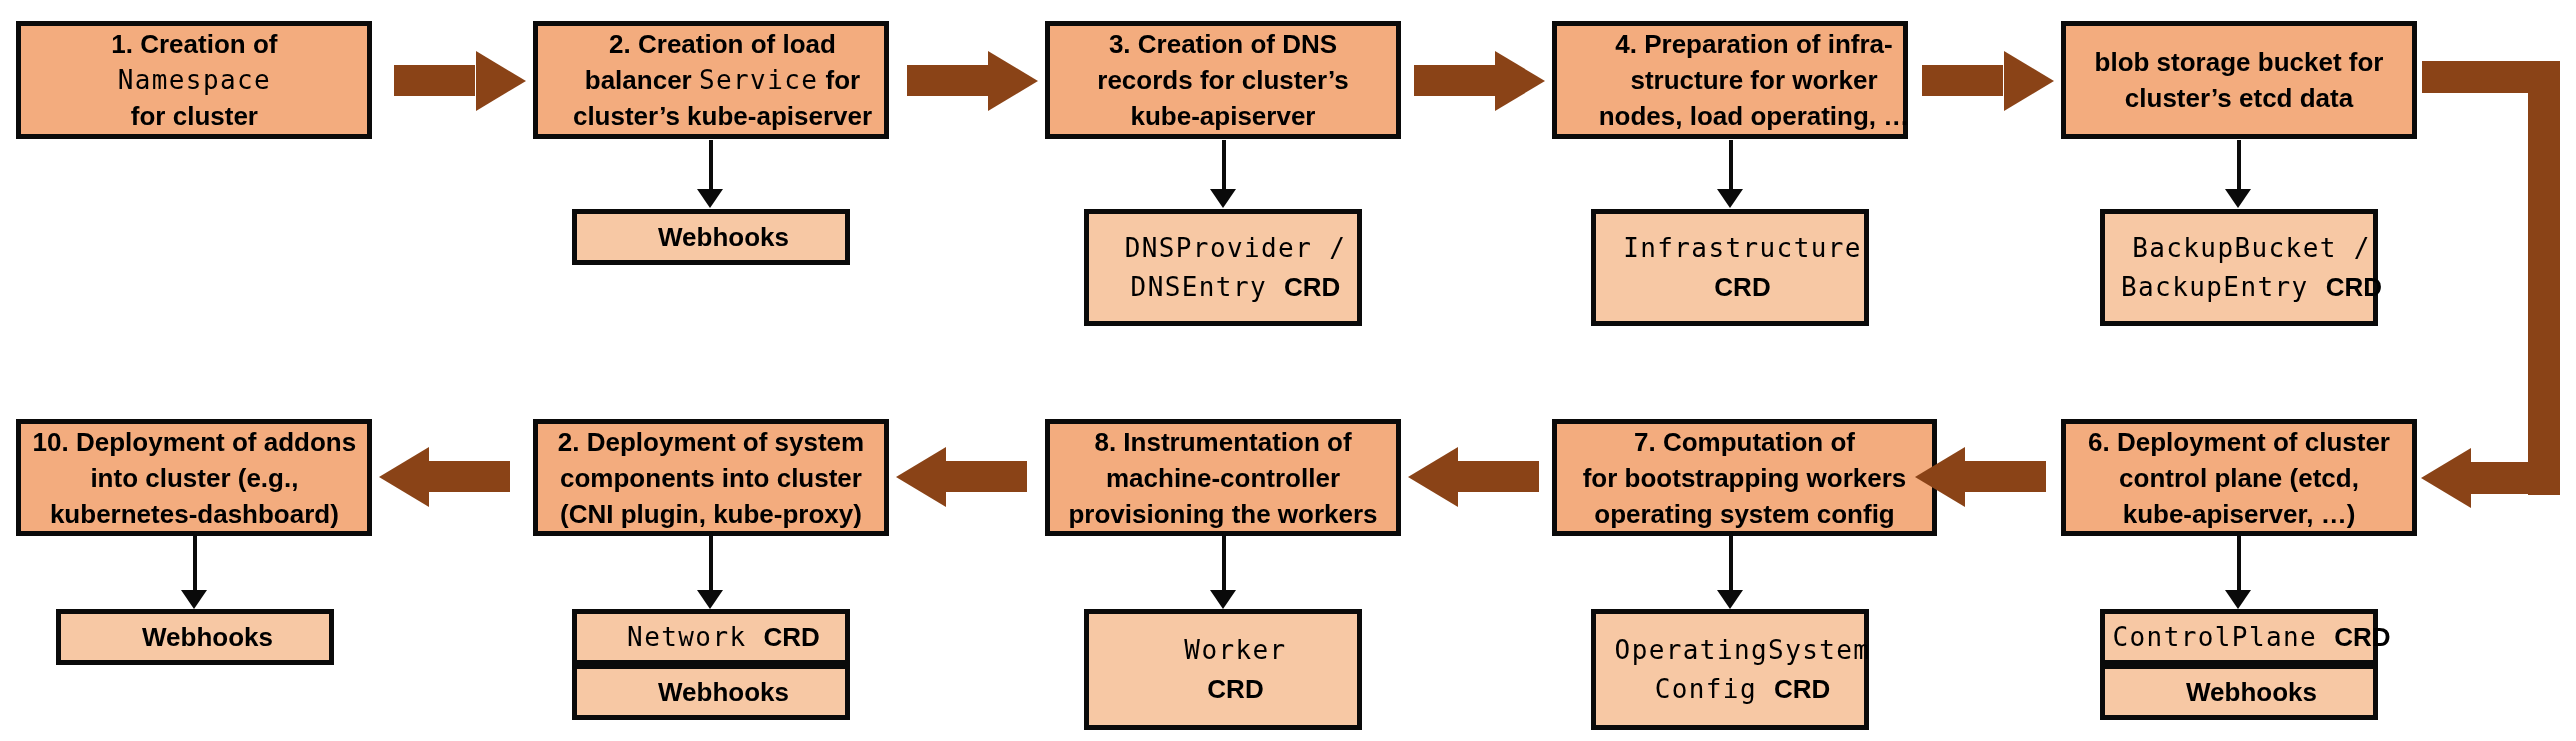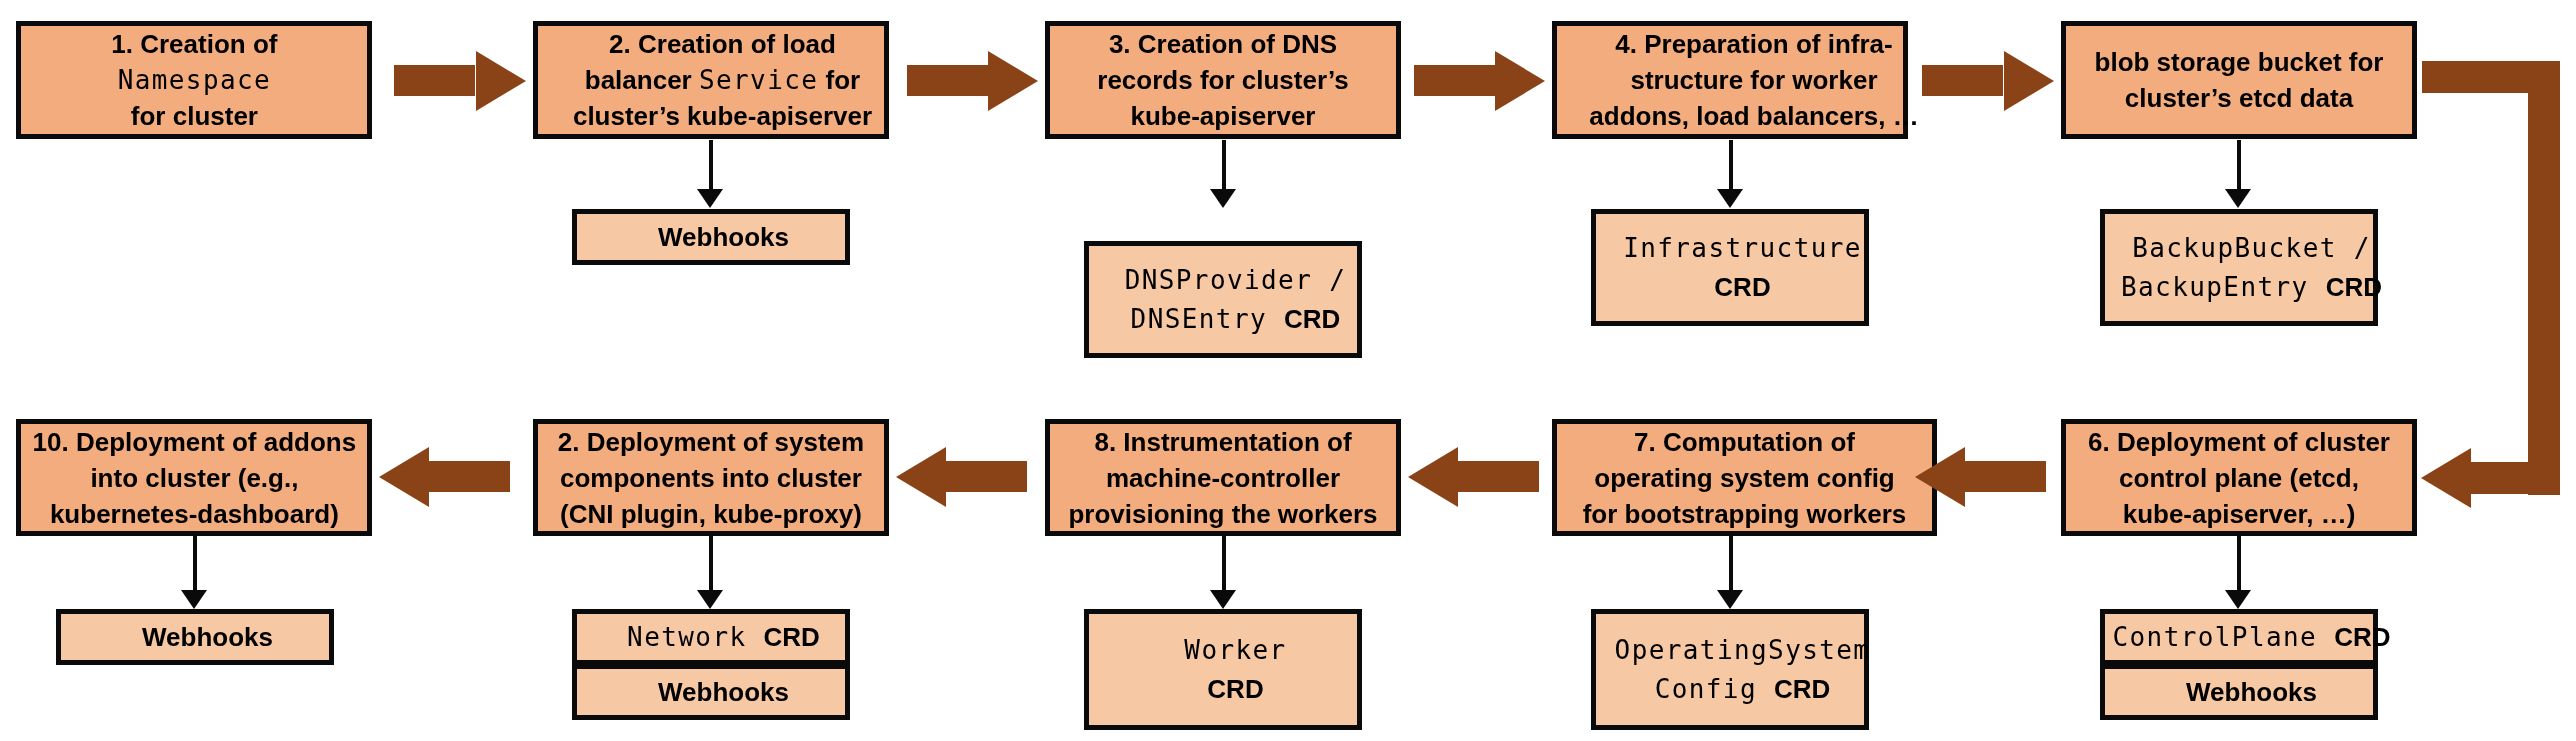--- a/index.html
+++ b/index.html
@@ -56,28 +56,28 @@
     <div class="sub-box" style="left: 572px; top: 209px; width: 278px; height: 56px; background: rgb(247, 200, 164);">
       <div class="sub-line"><span class="seg-sans">Webhooks</span></div>
     </div>
     <div class="step-box" style="left: 1045px; top: 21.4px; width: 356px; height: 118px; background: rgb(243, 172, 126);">
       <div class="step-line"><span class="seg-sans">3. Creation of DNS</span></div>
       <div class="step-line"><span class="seg-sans">records for cluster’s</span></div>
       <div class="step-line"><span class="seg-sans">kube-apiserver</span></div>
     </div>
     <div class="vline" style="left: 1222px; top: 140px; width: 3.6px; height: 51px;"></div>
     <div class="tri" style="left: 1210px; top: 189px; border-left: 13.5px solid transparent; border-right: 13.5px solid transparent; border-top: 19px solid rgb(10, 10, 10);"></div>
-    <div class="sub-box" style="left: 1084px; top: 209px; width: 278px; height: 117px; background: rgb(247, 200, 164); margin-top: 32px;">
+    <div class="sub-box" style="left: 1084px; top: 209px; width: 278px; height: 117px; background: rgb(247, 200, 164);">
       <div class="sub-line"><span class="seg-mono">DNSProvider /</span></div>
       <div class="sub-line"><span class="seg-mono">DNSEntry </span><span class="seg-sans">CRD</span></div>
     </div>
     <div class="step-box" style="left: 1552px; top: 21.4px; width: 356px; height: 118px; background: rgb(243, 172, 126); padding-left: 48px;">
       <div class="step-line"><span class="seg-sans">4. Preparation of infra-</span></div>
       <div class="step-line"><span class="seg-sans">structure for worker</span></div>
-      <div class="step-line"><span class="seg-sans">addons, load balancers, …</span></div>
+      <div class="step-line"><span class="seg-sans">nodes, load operating, …</span></div>
     </div>
     <div class="vline" style="left: 1729px; top: 140px; width: 3.6px; height: 51px;"></div>
     <div class="tri" style="left: 1717px; top: 189px; border-left: 13.5px solid transparent; border-right: 13.5px solid transparent; border-top: 19px solid rgb(10, 10, 10);"></div>
     <div class="sub-box" style="left: 1591px; top: 209px; width: 278px; height: 117px; background: rgb(247, 200, 164);">
       <div class="sub-line"><span class="seg-mono">Infrastructure</span></div>
       <div class="sub-line"><span class="seg-sans">CRD</span></div>
     </div>
     <div class="step-box" style="left: 2061px; top: 21.4px; width: 356px; height: 118px; background: rgb(243, 172, 126);">
       <div class="step-line"><span class="seg-sans">blob storage bucket for</span></div>
       <div class="step-line"><span class="seg-sans">cluster’s etcd data</span></div>
@@ -96,22 +96,22 @@
     <div class="vline" style="left: 2237px; top: 536px; width: 3.6px; height: 54px;"></div>
     <div class="tri" style="left: 2225px; top: 590px; border-left: 13.5px solid transparent; border-right: 13.5px solid transparent; border-top: 19px solid rgb(10, 10, 10);"></div>
     <div class="sub-box" style="left: 2100px; top: 609px; width: 278px; height: 56px; background: rgb(247, 200, 164);">
       <div class="sub-line"><span class="seg-mono">ControlPlane </span><span class="seg-sans">CRD</span></div>
     </div>
     <div class="sub-box" style="left: 2100px; top: 664px; width: 278px; height: 56px; background: rgb(247, 200, 164);">
       <div class="sub-line"><span class="seg-sans">Webhooks</span></div>
     </div>
     <div class="step-box" style="left: 1552px; top: 419px; width: 385px; height: 117px; background: rgb(243, 172, 126);">
       <div class="step-line"><span class="seg-sans">7. Computation of</span></div>
+      <div class="step-line"><span class="seg-sans">for bootstrapping workers</span></div>
       <div class="step-line"><span class="seg-sans">operating system config</span></div>
-      <div class="step-line"><span class="seg-sans">for bootstrapping workers</span></div>
     </div>
     <div class="vline" style="left: 1729px; top: 536px; width: 3.6px; height: 54px;"></div>
     <div class="tri" style="left: 1717px; top: 590px; border-left: 13.5px solid transparent; border-right: 13.5px solid transparent; border-top: 19px solid rgb(10, 10, 10);"></div>
     <div class="sub-box" style="left: 1591px; top: 609px; width: 278px; height: 121px; background: rgb(247, 200, 164);">
       <div class="sub-line"><span class="seg-mono">OperatingSystem</span></div>
       <div class="sub-line"><span class="seg-mono">Config </span><span class="seg-sans">CRD</span></div>
     </div>
     <div class="step-box" style="left: 1045px; top: 419px; width: 356px; height: 117px; background: rgb(243, 172, 126);">
       <div class="step-line"><span class="seg-sans">8. Instrumentation of</span></div>
       <div class="step-line"><span class="seg-sans">machine-controller</span></div>

